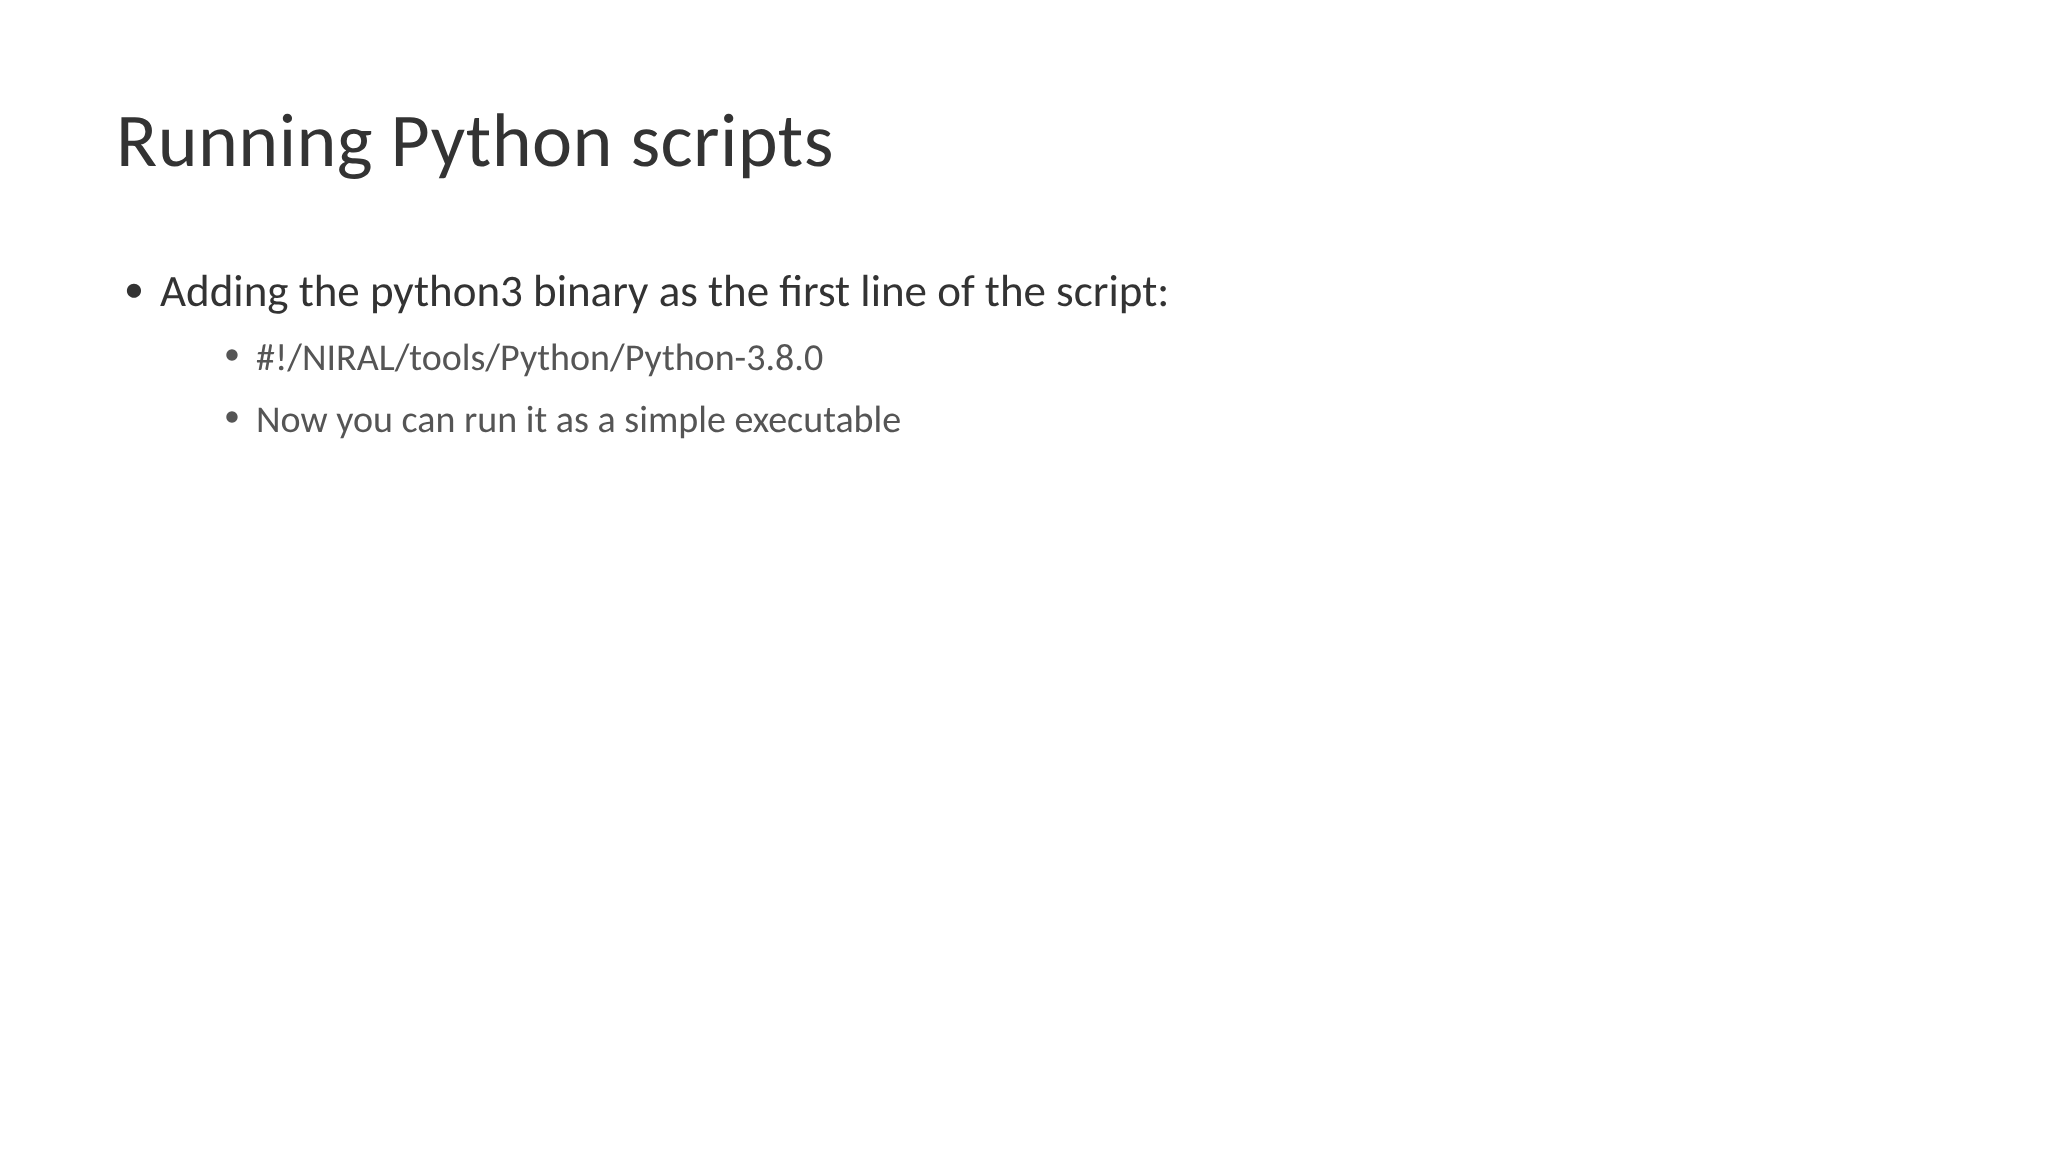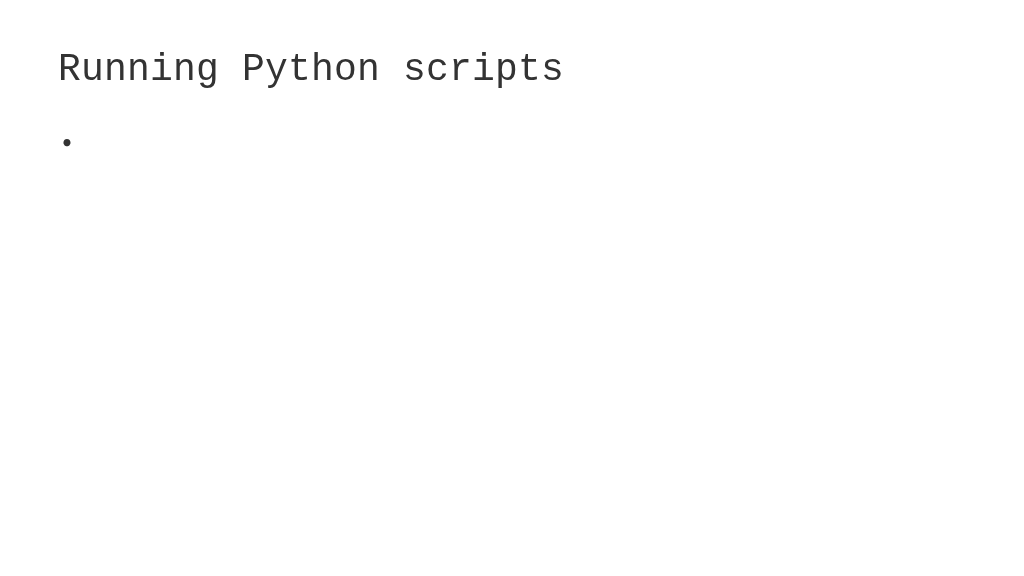--- a/index.html
+++ b/index.html
@@ -15,21 +15,20 @@
       color: #3a3a3a;
       padding: 48px 58px;
       overflow: hidden;
     }
     .title {
       font-size: 38px;
       font-weight: 400;
       color: #333333;
       margin-bottom: 38px;
       letter-spacing: 0.2px;
-      font-family: Liberation Mono, monospace;
     }
     ul.main {
       list-style: none;
       padding-left: 0;
     }
     ul.main > li {
       position: relative;
       padding-left: 22px;
       font-size: 22.5px;
       line-height: 1.3;
@@ -66,14 +65,23 @@
       color: #555555;
     }
   </style>
 </head>
 <body>
 
 <h1 class="title">Running Python scripts</h1>
 
 <ul class="main">
   <li>
+    <span>Adding the python3 binary as the first line of the script:</span>
+    <ul class="sub">
+      <li>
+        <span>#!/NIRAL/tools/Python/Python-3.8.0</span>
+      </li>
+      <li>
+        <span>Now you can run it as a simple executable</span>
+      </li>
+    </ul>
   </li>
 </ul>
 
 </body></html>

